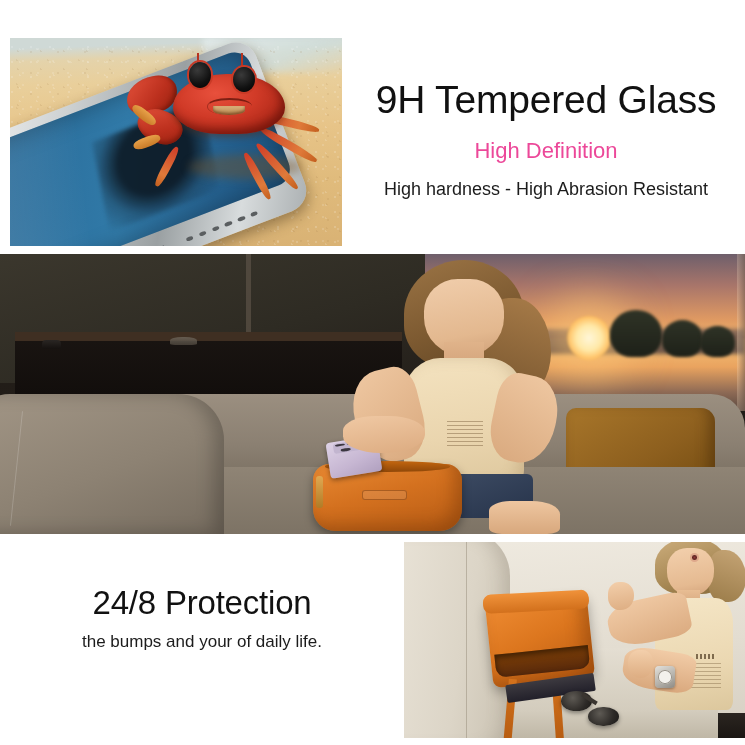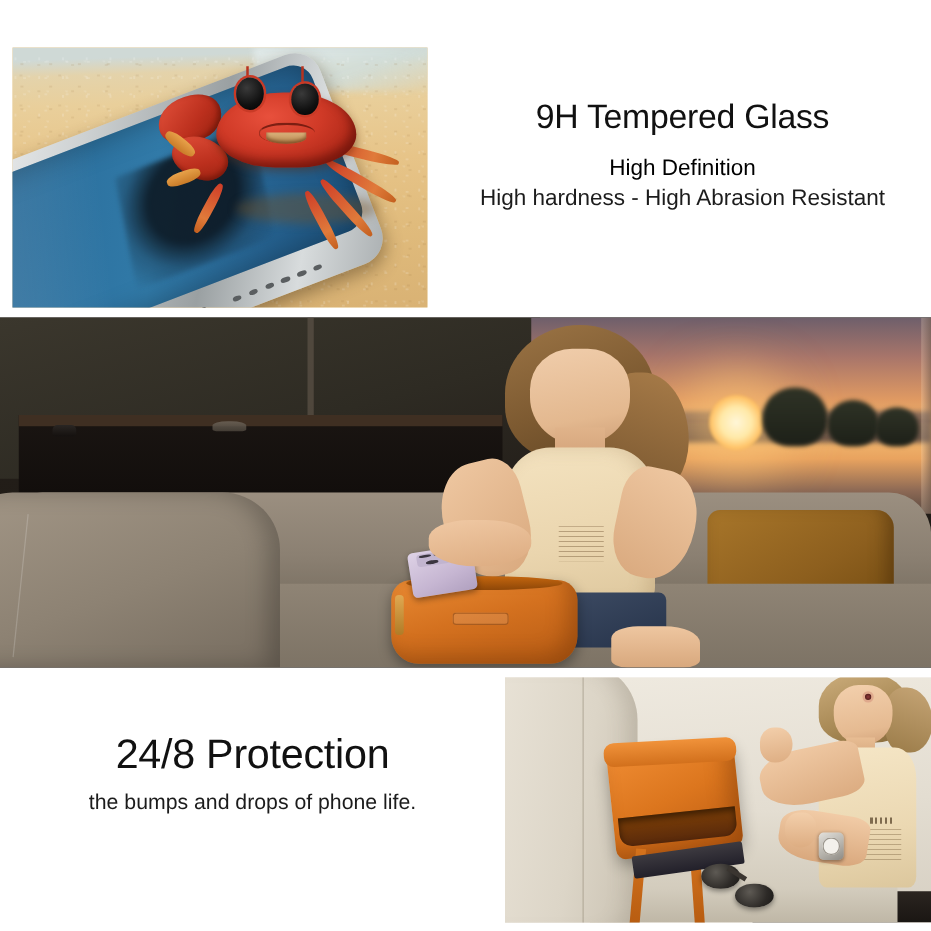--- a/index.html
+++ b/index.html
@@ -282,23 +282,23 @@
   .watch{position:absolute;left:36%;top:64%;width:13%;height:11%;
     border-radius:4px;z-index:6;
     background:linear-gradient(150deg,#e3e1dc,#b3b0a9 60%,#8d8a84);
     box-shadow:0 1px 3px rgba(0,0,0,.35);}
   .watch-face{position:absolute;left:18%;top:20%;width:64%;height:60%;
     border-radius:50%;background:#f3f1ec;box-shadow:inset 0 0 0 1px #9b968d;}
 
   
   .text-block{position:absolute;text-align:center;color:#111111;}
   #text-glass{left:355px;top:78px;width:382px;}
-  #text-glass .headline{font-size:27px;line-height:1.12;font-weight:400;letter-spacing:-.2px;color:#111;}
-  #text-glass .sub1{font-size:18px;margin-top:16px;color:#000000;}
-  #text-glass .sub2{font-size:18px;margin-top:3px;color:#1c1c1c;}
+  #text-glass .headline{font-size:39px;line-height:1.12;font-weight:400;letter-spacing:-.2px;color:#111;}
+  #text-glass .sub1{font-size:22px;margin-top:16px;color:#ec4899;}
+  #text-glass .sub2{font-size:18px;margin-top:15px;color:#1c1c1c;}
 
   #text-protection{left:22px;top:585px;width:360px;}
   #text-protection .headline{font-size:33px;line-height:1.12;font-weight:400;letter-spacing:-.2px;color:#111;}
   #text-protection .sub1{font-size:17px;margin-top:16px;color:#1c1c1c;}
   #text-protection .sub2{font-size:17px;margin-top:10px;color:#1c1c1c;}
 </style>
 </head>
 <body>
 
 <div class="stage">
@@ -405,21 +405,21 @@
     <div class="hand2"></div>
     <div class="bag">
       <div class="bag-mouth"></div>
       <div class="bag-tag"></div>
       <div class="bag-zip"></div>
     </div>
   </div>
 
   <div class="text-block" id="text-protection">
     <div class="headline">24/8 Protection</div>
-    <div class="sub2">the bumps and drops of phone life.</div>
+    <div class="sub2">the bumps and your of daily life.</div>
   </div>
 
   <div class="panel" id="panel-spill">
     <div class="sp-bg"></div>
     <div class="sp-floor"></div>
     <div class="chair-seat"></div>
     <div class="chair-back">
       <div class="chair-seam"></div>
     </div>
 

